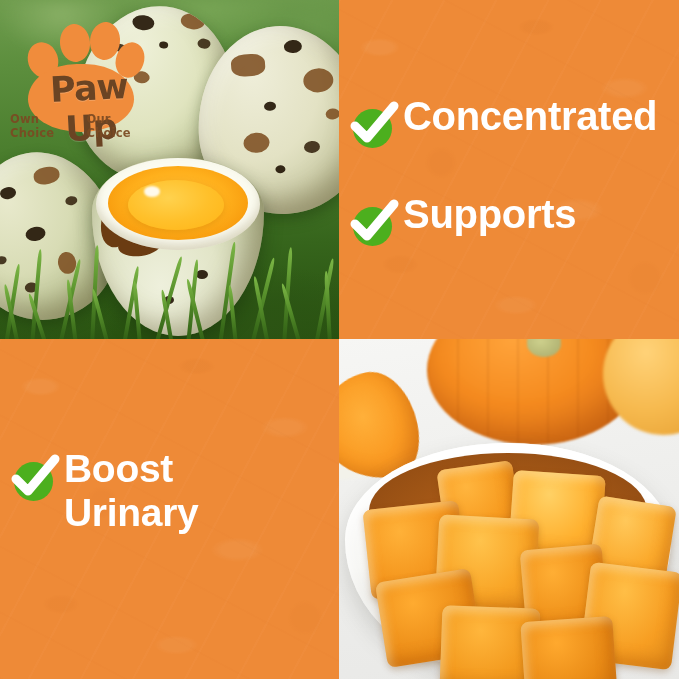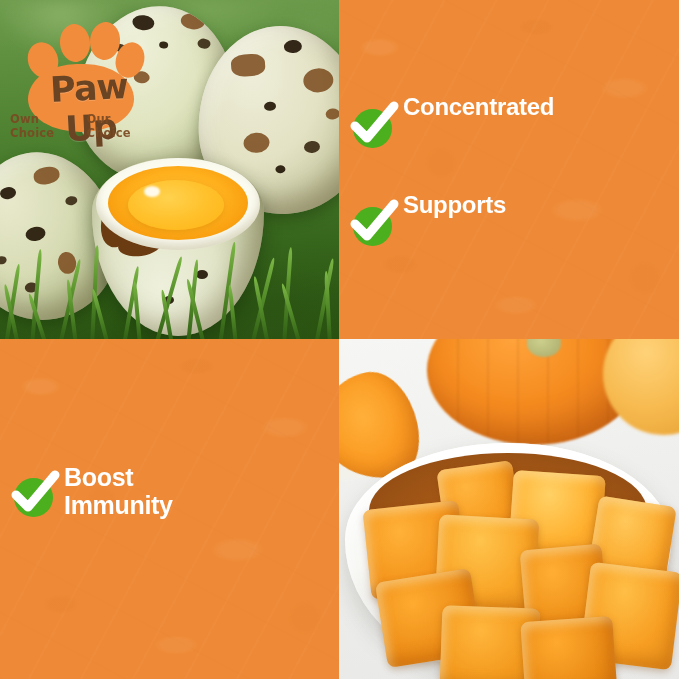--- a/index.html
+++ b/index.html
@@ -86,23 +86,23 @@
     color: #ffffff;
     font-weight: bold;
     font-size: 31px;
     line-height: 1.12;
     letter-spacing: -.3px;
     padding-top: 2px;
   }
   .benefit-text .l2 { display: block; }
 
   
-  #quad-top-right .benefit-text { font-size: 24px; }
+  #quad-top-right .benefit-text { font-size: 40px; }
   #quad-top-right .benefit-row.first { margin-bottom: 40px; }
-  #quad-bottom-left .benefit-text { font-size: 25px; }
+  #quad-bottom-left .benefit-text { font-size: 39px; }
 
   
   .photo { position: absolute; inset: 0; }
 
   .eggs-bg {
     position: absolute; inset: 0;
     background:
       radial-gradient(ellipse 120px 70px at 12% 92%, #2f5a16 0%, rgba(47,90,22,0) 70%),
       radial-gradient(ellipse 150px 80px at 78% 95%, #2c5414 0%, rgba(44,84,20,0) 72%),
       linear-gradient(178deg, #6f9c4e 0%, #5d8f3e 18%, #497c2c 46%, #36651c 72%, #27500f 100%);
@@ -404,21 +404,21 @@
 
     <div class="benefit-row first">
       <span class="tick">
         <span class="disc"></span>
         <svg width="52" height="52" viewBox="0 0 52 52">
           <path d="M8 28 L20 40 L47 8" fill="none" stroke="#ffffff" stroke-width="9" stroke-linecap="round" stroke-linejoin="round"></path>
         </svg>
       </span>
       <span class="benefit-text">
         <span>Boost</span>
-        <span class="l2">Immunity</span>
+        <span class="l2">Urinary</span>
       </span>
     </div>
 
   </div>
 
   <div class="quad" id="quad-bottom-right">
     <div class="photo">
       <div class="pump-bg"></div>
       <div id="pumpkinWhole"></div>
       <div id="pumpkinStem"></div>

